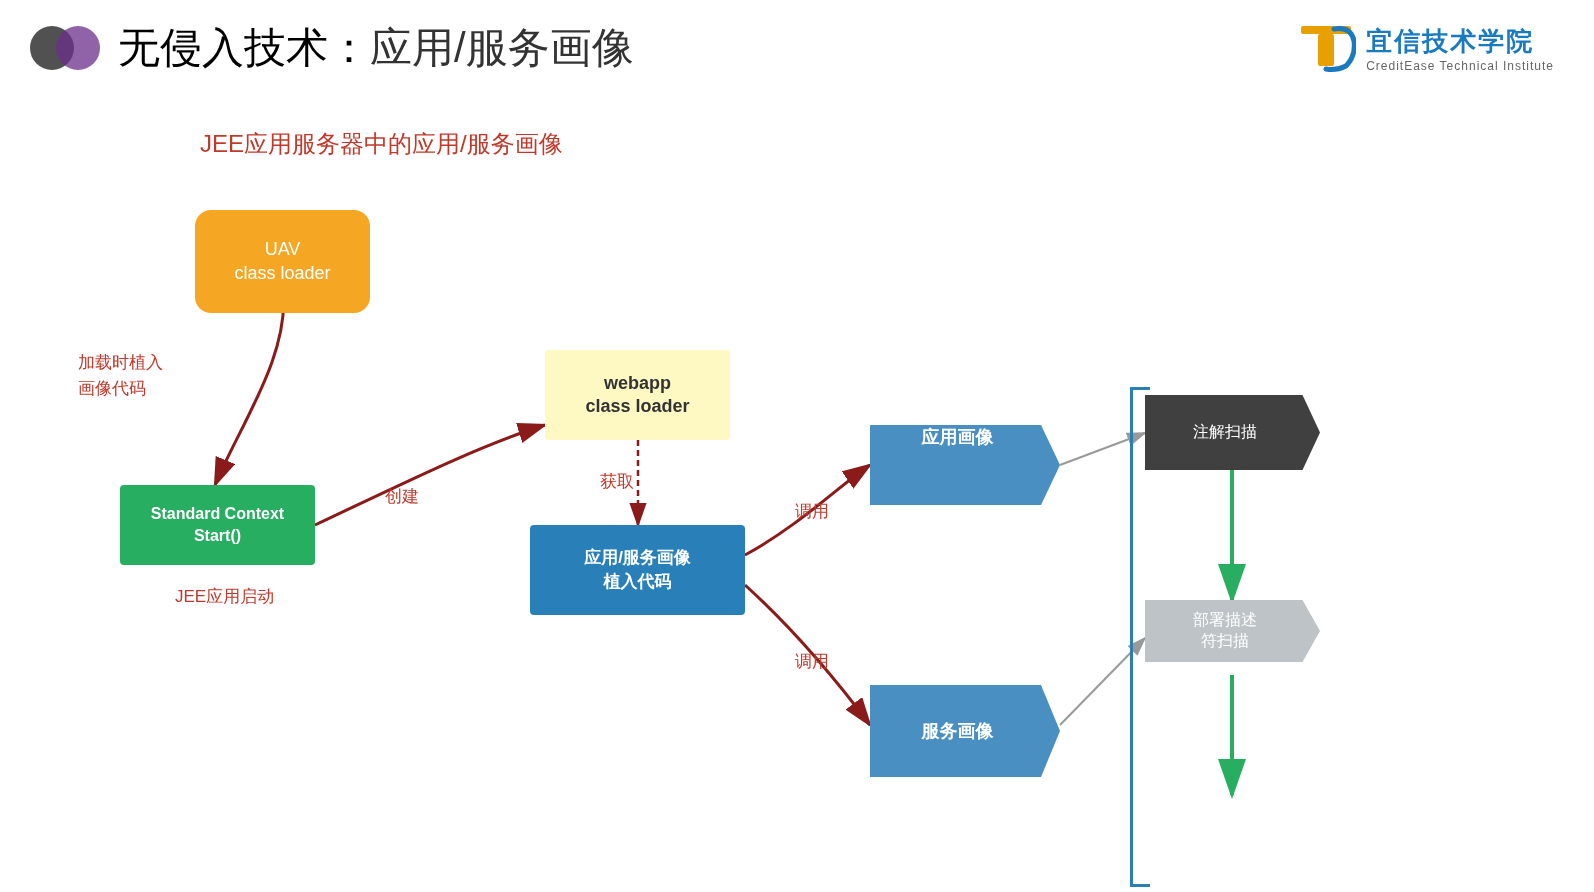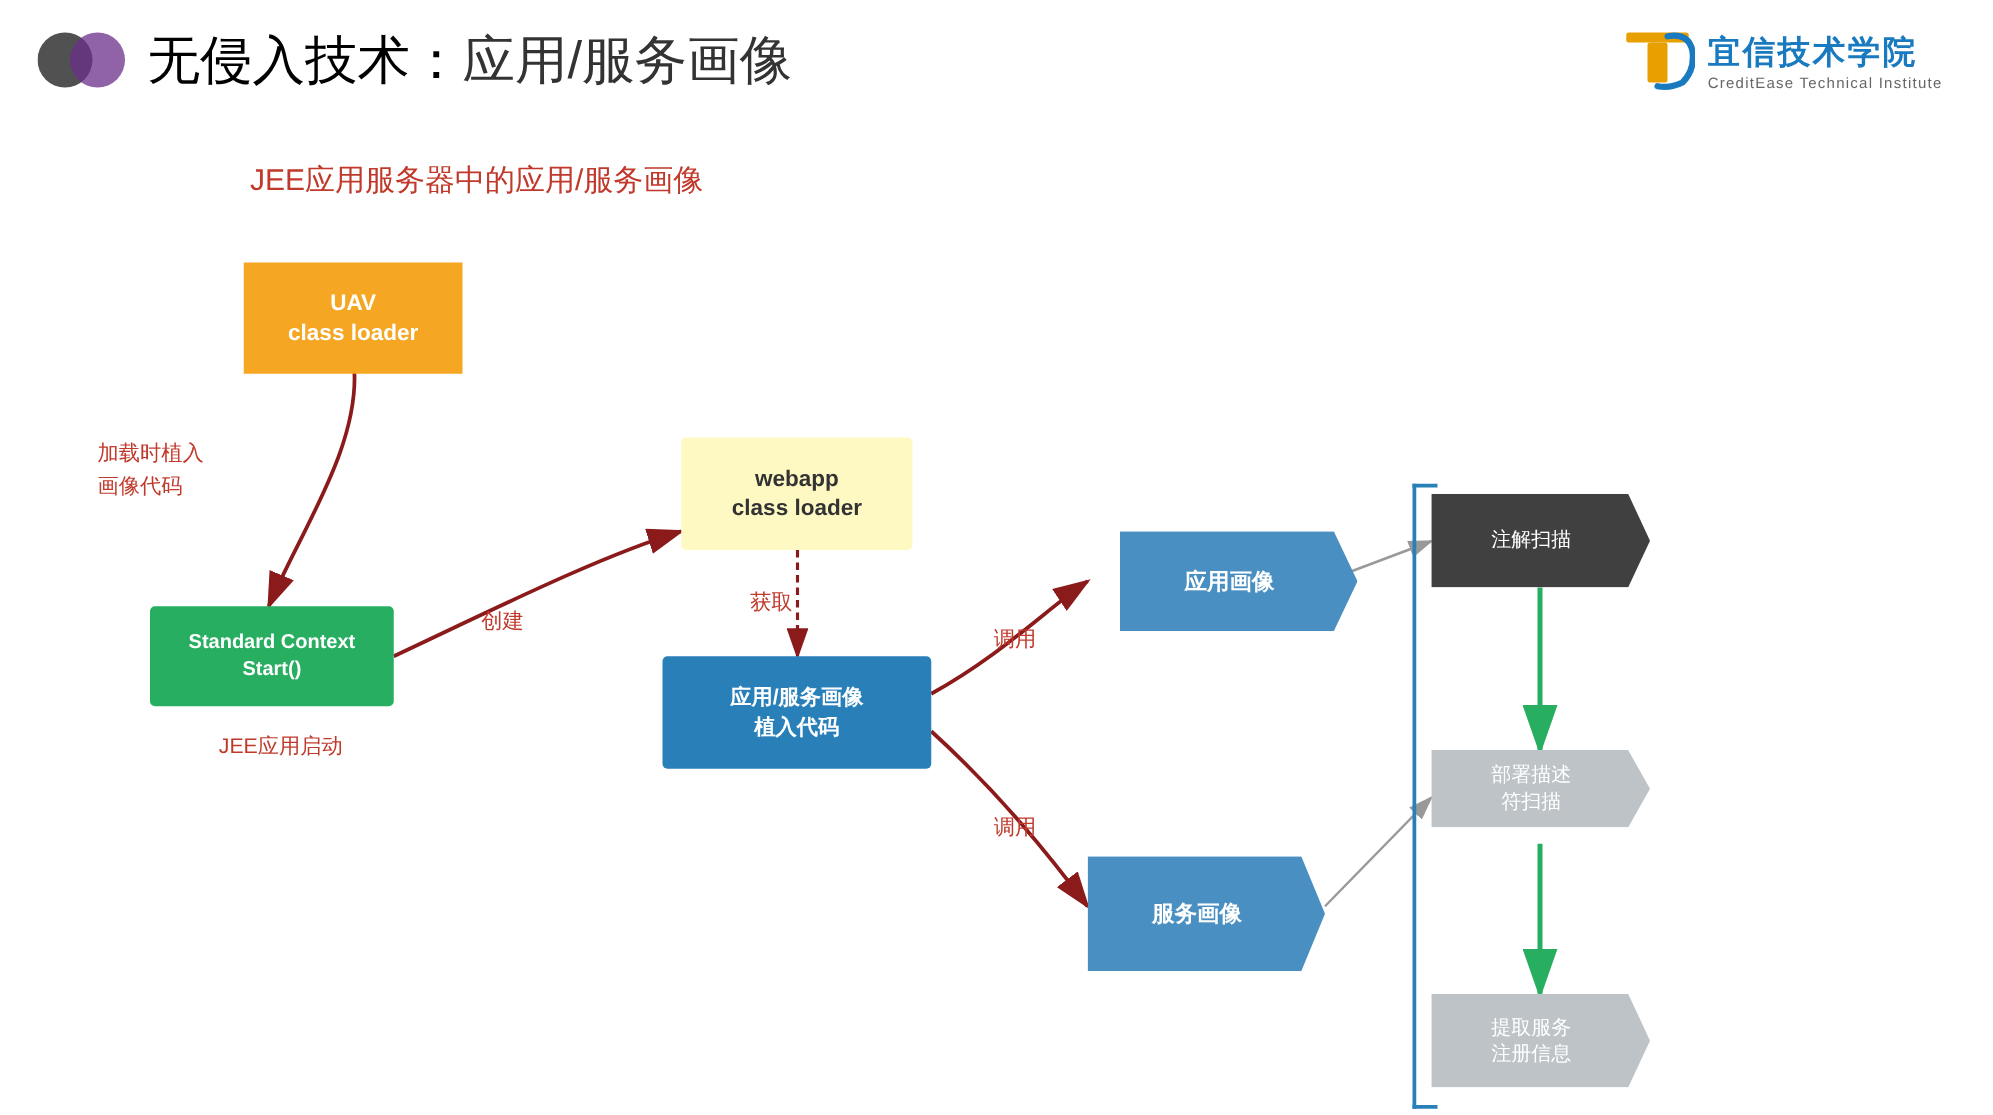--- a/index.html
+++ b/index.html
@@ -77,29 +77,29 @@
       width: 1594px;
       height: 737px;
     }
 
     
     .box-uav {
       position: absolute;
       left: 195px;
       top: 55px;
       width: 175px;
-      height: 89px;
+      height: 103px;
       background: #f5a623;
-      border-radius: 0;
+      border-radius: 16px;
       display: flex;
       align-items: center;
       justify-content: center;
       text-align: center;
       font-size: 18px;
-      font-weight: bold;
+      font-weight: normal;
       color: #fff;
       line-height: 1.3;
     }
 
     
     .box-standard {
       position: absolute;
       left: 120px;
       top: 330px;
       width: 195px;
@@ -150,28 +150,28 @@
       text-align: center;
       font-size: 17px;
       font-weight: bold;
       color: #fff;
       line-height: 1.4;
     }
 
     
     .box-app-image {
       position: absolute;
-      left: 896px;
+      left: 870px;
       top: 270px;
       width: 190px;
       height: 80px;
       background: #4a8fc1;
       clip-path: polygon(0 0, 90% 0, 100% 50%, 90% 100%, 0 100%);
       display: flex;
-      align-items: center;
+      align-items: flex-start;
       justify-content: center;
       text-align: center;
       font-size: 18px;
       font-weight: bold;
       color: #fff;
       padding-right: 15px;
     }
 
     
     .box-service-image {
@@ -377,24 +377,20 @@
 
   <div class="box-annotation">
     <span>注解扫描</span>
   </div>
 
   <div class="box-deploy">
     <span style="white-space:pre; text-align:center;">部署描述
 符扫描</span>
   </div>
 
-  <div class="box-extract">
-    <span style="white-space:pre; text-align:center;">提取服务
-注册信息</span>
-  </div>
 
   <div class="label" style="left: 78px; top: 195px; line-height:1.5;">
     <span style="white-space:pre;">加载时植入
 画像代码</span>
   </div>
 
   <div class="label" style="left: 385px; top: 330px;">创建</div>
 
   <div class="label" style="left: 600px; top: 315px;">获取</div>
 

